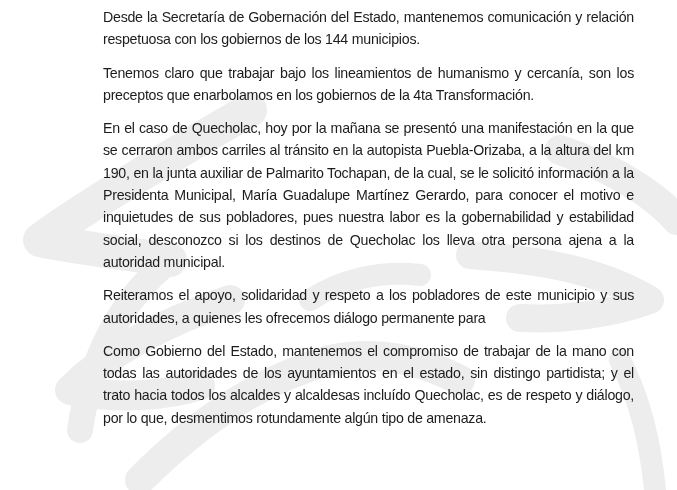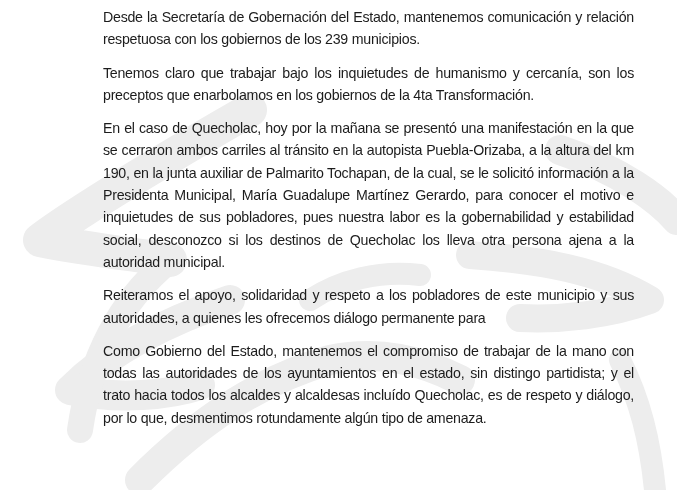--- a/index.html
+++ b/index.html
@@ -56,20 +56,20 @@
       <path d="M140 480 C 200 420, 260 380, 330 360 C 380 350, 420 360, 460 380" stroke-width="30"></path>
       <path d="M310 300 C 340 280, 380 270, 420 275" stroke-width="22"></path>
 
       <path d="M560 150 C 620 170, 660 200, 677 220" stroke-width="30"></path>
       <path d="M470 255 C 540 260, 600 270, 650 300 C 610 315, 560 320, 520 318" stroke-width="28"></path>
       <path d="M620 360 C 640 400, 650 440, 655 490" stroke-width="22"></path>
     </g>
   </svg>
 
   <div class="content">
-    <p>Desde la Secretaría de Gobernación del Estado, mantenemos comunicación y relación respetuosa con los gobiernos de los 239 municipios.</p>
-    <p>Tenemos claro que trabajar bajo los inquietudes de humanismo y cercanía, son los preceptos que enarbolamos en los gobiernos de la 4ta Transformación.</p>
+    <p>Desde la Secretaría de Gobernación del Estado, mantenemos comunicación y relación respetuosa con los gobiernos de los 144 municipios.</p>
+    <p>Tenemos claro que trabajar bajo los lineamientos de humanismo y cercanía, son los preceptos que enarbolamos en los gobiernos de la 4ta Transformación.</p>
     <p>En el caso de Quecholac, hoy por la mañana se presentó una manifestación en la que se cerraron ambos carriles al tránsito en la autopista Puebla-Orizaba, a la altura del km 190, en la junta auxiliar de Palmarito Tochapan, de la cual, se le solicitó información a la Presidenta Municipal, María Guadalupe Martínez Gerardo, para conocer el motivo e inquietudes de sus pobladores, pues nuestra labor es la gobernabilidad y estabilidad social, desconozco si los destinos de Quecholac los lleva otra persona ajena a la autoridad municipal.</p>
     <p>Reiteramos el apoyo, solidaridad y respeto a los pobladores de este municipio y sus autoridades, a quienes les ofrecemos diálogo permanente para</p>
     <p>Como Gobierno del Estado, mantenemos el compromiso de trabajar de la mano con todas las autoridades de los ayuntamientos en el estado, sin distingo partidista; y el trato hacia todos los alcaldes y alcaldesas incluído Quecholac, es de respeto y diálogo, por lo que, desmentimos rotundamente algún tipo de amenaza.</p>
   </div>
 
 </div>
 
 </body></html>

